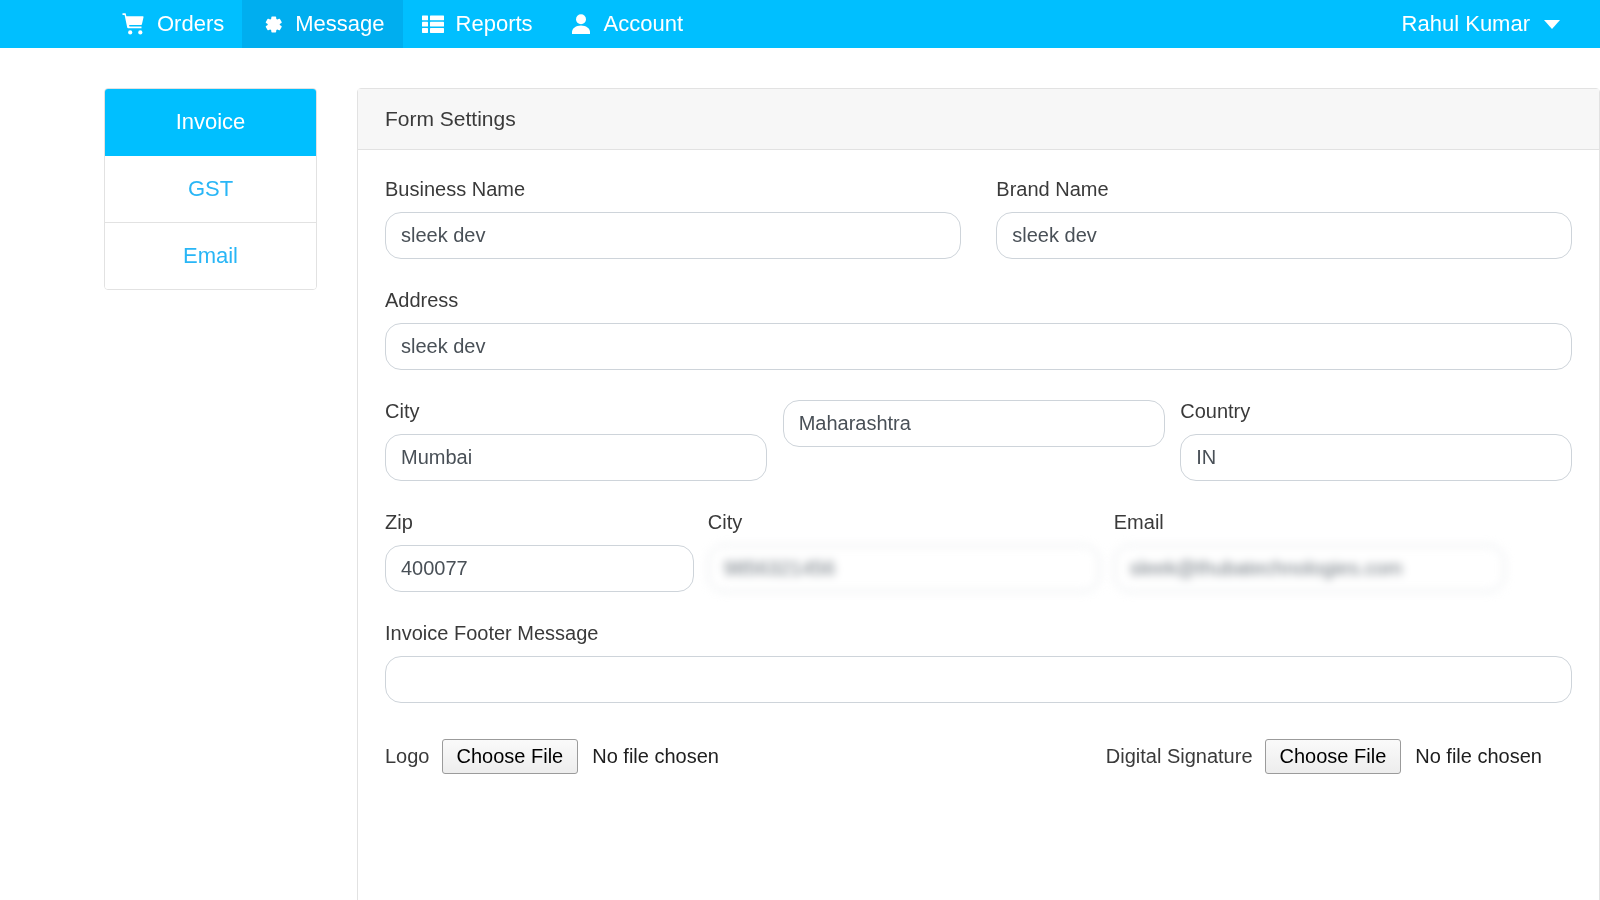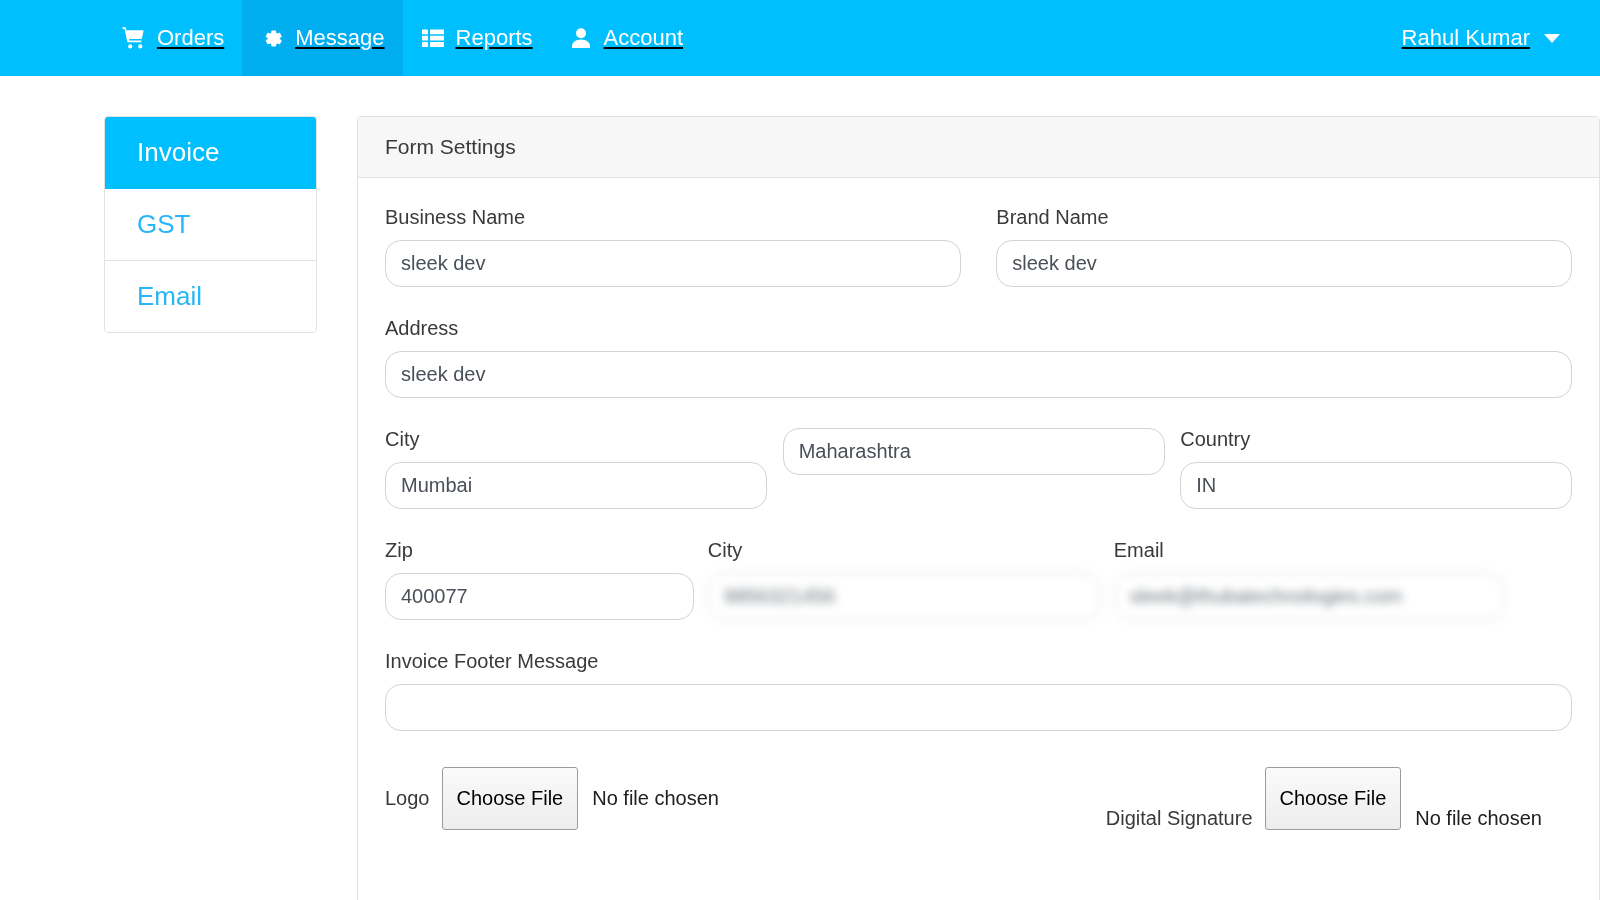--- a/index.html
+++ b/index.html
@@ -6,26 +6,25 @@
   html, body {
     margin: 0; padding: 0;
     width: 1600px; height: 900px;
     background: #ffffff;
     font-family: "Liberation Sans", sans-serif;
     overflow: hidden;
   }
 
   
   .navbar {
-    height: 76px;
+    height: 48px;
     background: #00bfff;
     display: flex;
     align-items: stretch;
     position: relative;
-    text-decoration: underline;
   }
   .nav-left {
     display: flex;
     align-items: stretch;
     margin-left: 104px;
   }
   .nav-item {
     display: flex;
     align-items: center;
     gap: 11px;
@@ -71,26 +70,27 @@
     width: 213px;
     margin-left: 104px;
     border: 1px solid #e2e2e2;
     border-radius: 4px;
     background: #ffffff;
     overflow: hidden;
     flex: 0 0 213px;
     align-self: flex-start;
   }
   .side-item {
-    padding: 20px 32px;
-    font-size: 26px;
+    padding: 20px 22px;
+    font-size: 22px;
     color: #29b6f6;
     border-bottom: 1px solid #e2e2e2;
     cursor: pointer;
     background: #ffffff;
+    text-align: center;
   }
   .side-item:last-child { border-bottom: none; }
   .side-item.active {
     background: #00bfff;
     color: #ffffff;
     border-bottom-color: #00bfff;
   }
 
   
   .card {
@@ -153,21 +153,21 @@
     gap: 4px;
   }
   .file-label { margin-right: 8px; }
   .choose-btn {
     font-family: "Liberation Sans", sans-serif;
     font-size: 20px;
     color: #000000;
     background: linear-gradient(#fafafa, #ededed);
     border: 1px solid #9b9b9b;
     border-radius: 3px;
-    padding: 18px 14px;
+    padding: 4px 14px;
     cursor: pointer;
     line-height: 1.25;
   }
   .file-status {
     margin-left: 10px;
     color: #202020;
   }
 </style>
 </head>
 <body>
@@ -317,21 +317,21 @@
         </div>
       </div>
 
       <div class="file-row">
         <div class="file-group">
           <span class="file-label">Logo</span>
           <button class="choose-btn">Choose File</button>
           <span class="file-status">No file chosen</span>
         </div>
 
-        <div class="file-group" style="margin-left:auto; padding-right:30px;align-items:flex-end;">
+        <div class="file-group" style="margin-left:auto; padding-right:30px;">
           <span class="file-label">Digital Signature</span>
           <button class="choose-btn">Choose File</button>
           <span class="file-status">No file chosen</span>
         </div>
       </div>
 
     </div>
   </div>
 </div>
 

